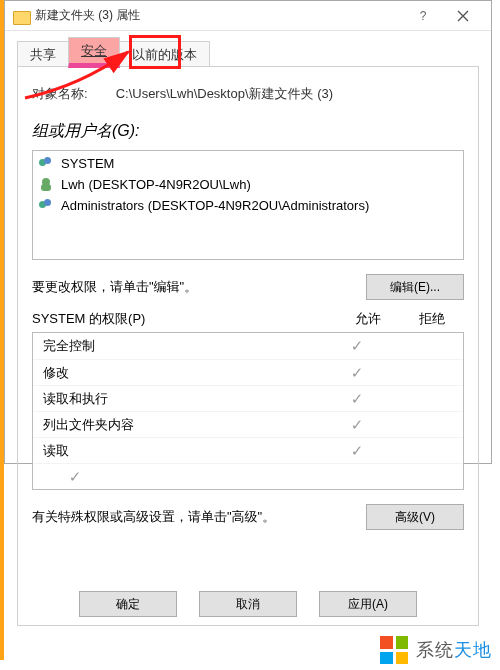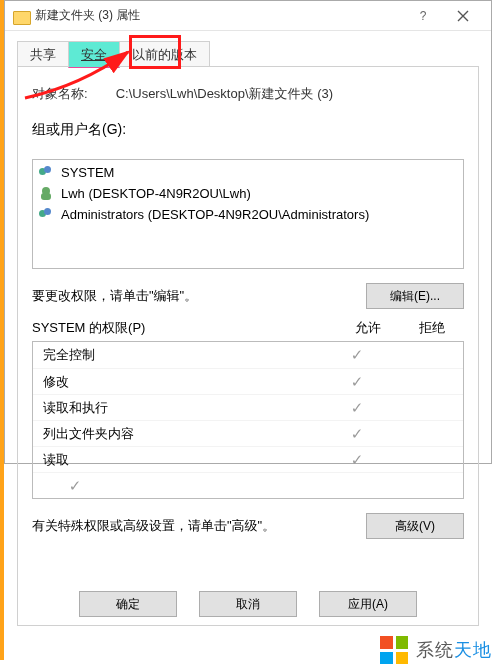--- a/index.html
+++ b/index.html
@@ -66,22 +66,22 @@
     padding: 4px 12px 3px 12px;
     border:1px solid #d0d0d0;
     border-bottom:none;
     background:#f7f7f7;
     margin-right:-1px;
     font-size:13px;
     color:#333;
     position:relative;
   }
   .tab.active {
-    background:#5eead4;
-    border-bottom:1px solid #ec4899;
+    background:#fca5a5;
+    border-bottom:5px solid #ec4899;
     z-index:2;
     top:1px;
     text-decoration:underline;
   }
   .tab-underline {
     position:absolute;
     left:0;right:0;bottom:0;
     height:1px;background:#d0d0d0;
     z-index:1;
   }
@@ -108,21 +108,21 @@
     height: 560px;
     position:relative;
   }
   .row-obj {
     display:flex;
     margin: 6px 0 18px 0;
     gap: 28px;
     font-size:13px;
     color:#333;
   }
-  .label-g { font-size:14px; margin-bottom:20px;}
+  .label-g { font-size:16px; margin-bottom:8px;font-style:italic;}
   .list {
     border:1px solid #bbb;
     height:110px;
     overflow:auto;
     background:#fff;
     padding:2px 0;
   }
   .list-item {
     display:flex; align-items:center;
     padding:3px 6px;

